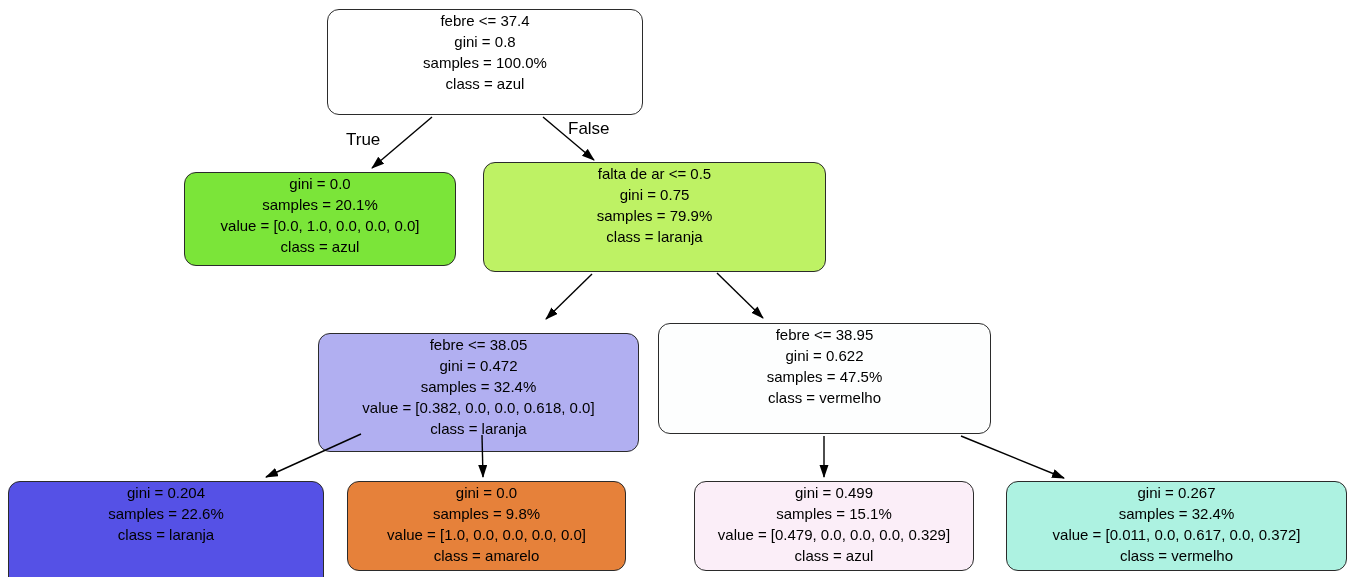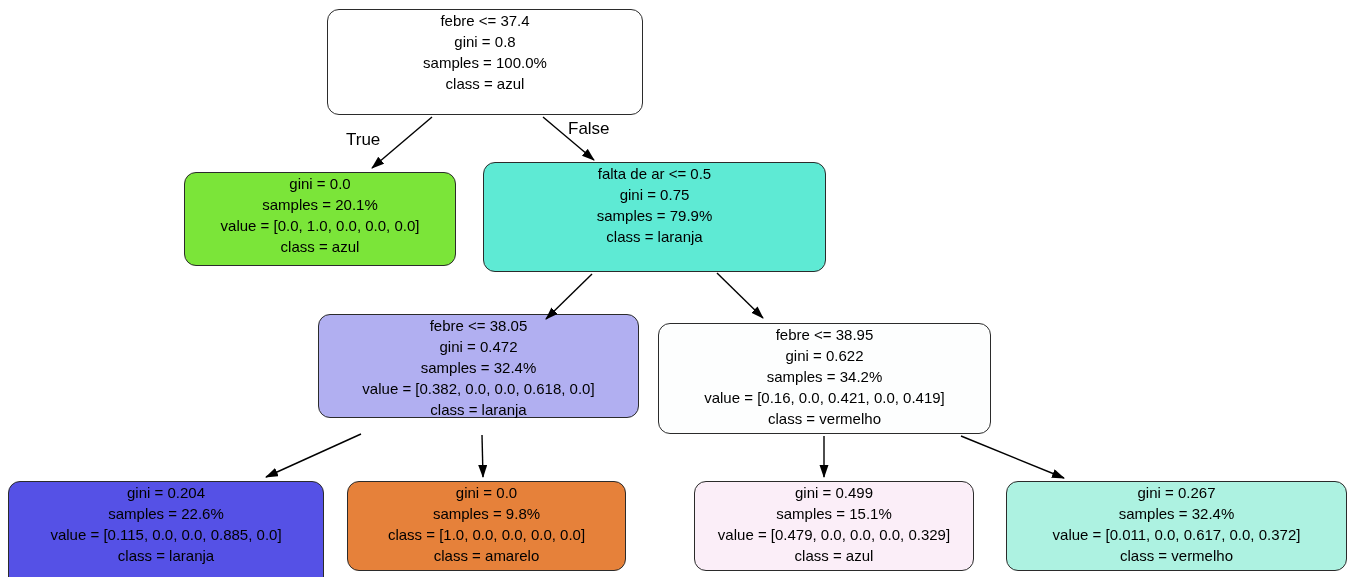--- a/index.html
+++ b/index.html
@@ -36,21 +36,21 @@
   svg.edges {
     position: absolute;
     left: 0; top: 0;
     width: 1351px; height: 577px;
     pointer-events: none;
   }
   
   #n-root   { left: 327px; top:   9px; width: 316px; height: 106px; }
   #n-green  { left: 184px; top: 172px; width: 272px; height:  94px; }
   #n-falta  { left: 483px; top: 162px; width: 343px; height: 110px; }
-  #n-purple { left: 318px; top: 314px; width: 321px; height: 104px; }
+  #n-purple { left: 318px; top: 333px; width: 321px; height: 119px; }
   #n-white2 { left: 658px; top: 323px; width: 333px; height: 111px; }
   #n-blue   { left:   8px; top: 481px; width: 316px; height:  116px; }
   #n-orange { left: 347px; top: 481px; width: 279px; height:  90px; }
   #n-pink   { left: 694px; top: 481px; width: 280px; height:  90px; }
   #n-teal   { left:1006px; top: 481px; width: 341px; height:  90px; }
   #lbl-true  { left: 346px; top: 130px; }
   #lbl-false { left: 568px; top: 119px; }
 </style>
 </head>
 <body>
@@ -64,54 +64,52 @@
     <span>class = azul</span>
   </div>
 
   <div class="node" id="n-green" style="background-color: rgb(123, 229, 57);">
     <span>gini = 0.0</span>
     <span>samples = 20.1%</span>
     <span>value = [0.0, 1.0, 0.0, 0.0, 0.0]</span>
     <span>class = azul</span>
   </div>
 
-  <div class="node" id="n-falta" style="background-color: #5eead4;">
+  <div class="node" id="n-falta" style="background-color: #bef264;">
     <span>falta de ar &lt;= 0.5</span>
     <span>gini = 0.75</span>
     <span>samples = 79.9%</span>
     <span>class = laranja</span>
   </div>
 
   <div class="node" id="n-purple" style="background-color: rgb(177, 175, 241);">
     <span>febre &lt;= 38.05</span>
     <span>gini = 0.472</span>
     <span>samples = 32.4%</span>
     <span>value = [0.382, 0.0, 0.0, 0.618, 0.0]</span>
     <span>class = laranja</span>
   </div>
 
   <div class="node" id="n-white2" style="background-color: rgb(253, 254, 254);">
     <span>febre &lt;= 38.95</span>
     <span>gini = 0.622</span>
-    <span>samples = 34.2%</span>
-    <span>value = [0.16, 0.0, 0.421, 0.0, 0.419]</span>
+    <span>samples = 47.5%</span>
     <span>class = vermelho</span>
   </div>
 
   <div class="node" id="n-blue" style="background-color: rgb(85, 81, 230);">
     <span>gini = 0.204</span>
     <span>samples = 22.6%</span>
-    <span>value = [0.115, 0.0, 0.0, 0.885, 0.0]</span>
     <span>class = laranja</span>
   </div>
 
   <div class="node" id="n-orange" style="background-color: rgb(230, 129, 58);">
     <span>gini = 0.0</span>
     <span>samples = 9.8%</span>
-    <span>class = [1.0, 0.0, 0.0, 0.0, 0.0]</span>
+    <span>value = [1.0, 0.0, 0.0, 0.0, 0.0]</span>
     <span>class = amarelo</span>
   </div>
 
   <div class="node" id="n-pink" style="background-color: rgb(251, 238, 248);">
     <span>gini = 0.499</span>
     <span>samples = 15.1%</span>
     <span>value = [0.479, 0.0, 0.0, 0.0, 0.329]</span>
     <span>class = azul</span>
   </div>
 

